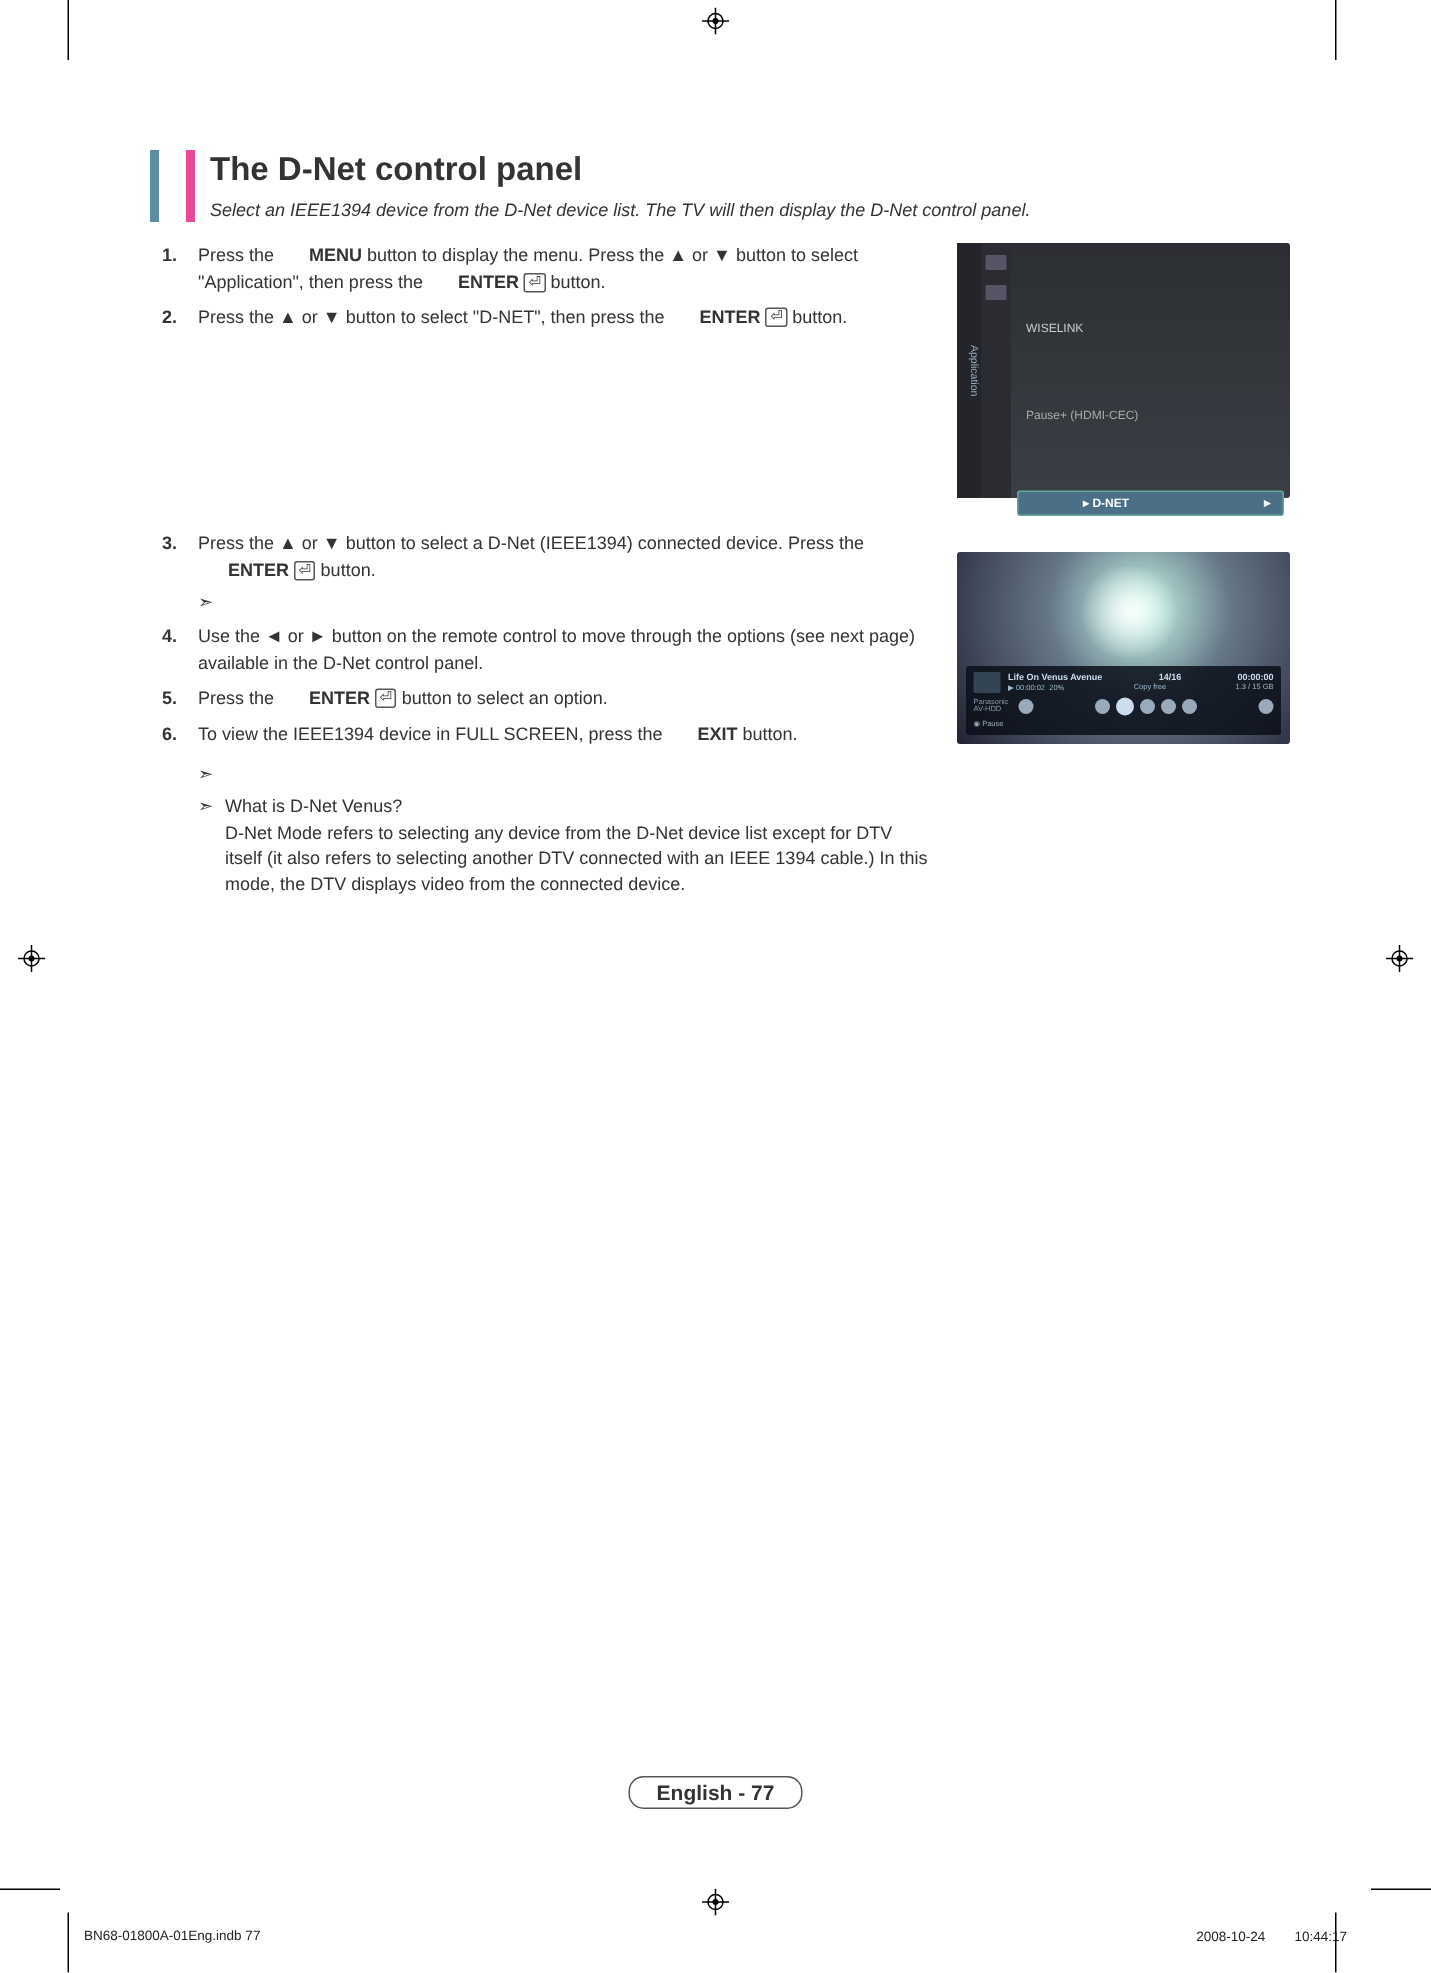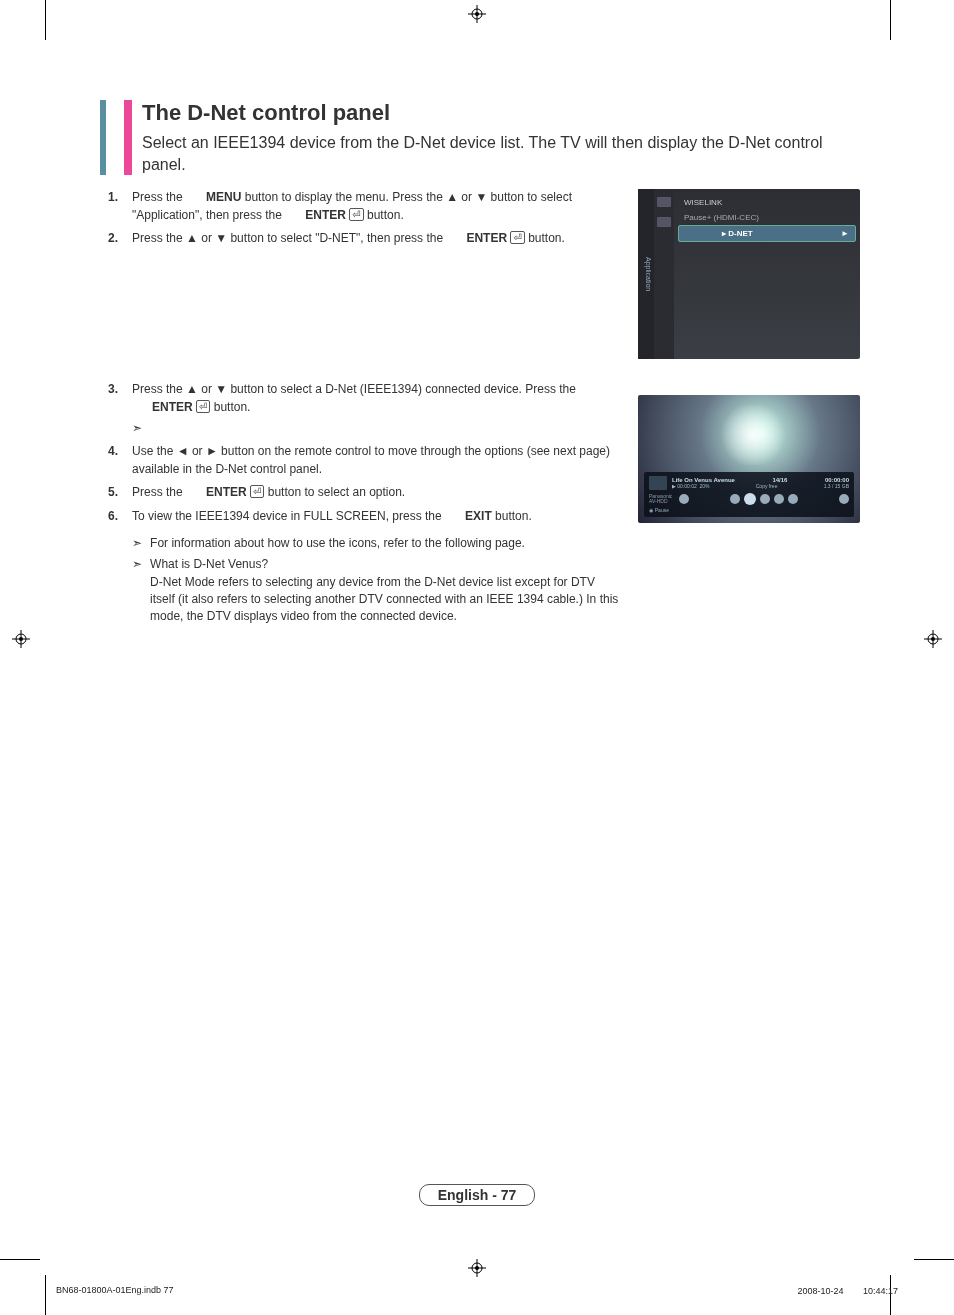--- a/index.html
+++ b/index.html
@@ -36,33 +36,34 @@
     left: 100px;
     top: 100px;
     width: 760px;
   }
   .title-block {
     border-left: 6px solid #5a8fa0;
     padding-left: 18px;
     margin-bottom: 14px;
   }
   .title-block .inner-rule {
-    border-left: 8px solid #ec4899;
+    border-left: 6px solid #ec4899;
     padding-left: 10px;
   }
   h1 {
     margin: 0 0 6px 0;
     font-size: 22px;
     font-weight: bold;
     color: #333;
   }
   .intro {
-    font-size: 16px;
+    font-size: 12px;
     color: #333;
     line-height: 1.35;
+    font-style: italic;
   }
   .steps-row {
     display: flex;
     gap: 18px;
     margin-top: 8px;
   }
   .steps-col { flex: 1; }
   .shot-col { width: 222px; flex-shrink: 0; }
 
   ol.steps {
@@ -143,21 +144,21 @@
     width: 20px;
     background: #2a2c31;
     display: flex;
     flex-direction: column;
     align-items: center;
     padding-top: 8px;
     gap: 10px;
   }
   .menu-icons .mi { width: 14px; height: 10px; background: #556; border-radius: 1px; }
   .menu-list { flex: 1; padding: 6px 4px; }
-  .menu-list .mitem { padding: 3px 6px; font-size: 8px; color: #ccc; }
+  .menu-list .mitem { padding: 3px 6px; font-size: 8px; color: #ccc; margin-top: 43px; }
   .menu-list .mitem.sub { color: #aaa; display:flex; justify-content:space-between; }
   .menu-list .mitem.sel {
     background: #4a6f86;
     border: 1px solid #6a9;
     border-radius: 2px;
     color: #fff;
     font-weight: bold;
     display: flex;
     justify-content: space-between;
     padding-left: 43px;
@@ -340,21 +341,20 @@
         <li>
             <div class="body">
           <span>To view the IEEE1394 device in FULL SCREEN, press the </span><b>EXIT</b><span> button.</span>
         </div>
           </li>
       </ol>
 
       <div class="notes-block">
         <div class="note-item">
           <span class="arrow">➣</span>
-          <span>For information about how to use the icons, refer to the following page.</span>
         </div>
         <div class="note-item">
           <span class="arrow">➣</span>
           <span>
             <span>What is D-Net Venus?</span><br>
             <span>D-Net Mode refers to selecting any device from the D-Net device list except for DTV itself (it also refers to selecting another DTV connected with an IEEE 1394 cable.) In this mode, the DTV displays video from the connected device.</span>
           </span>
         </div>
       </div>
     </div>

